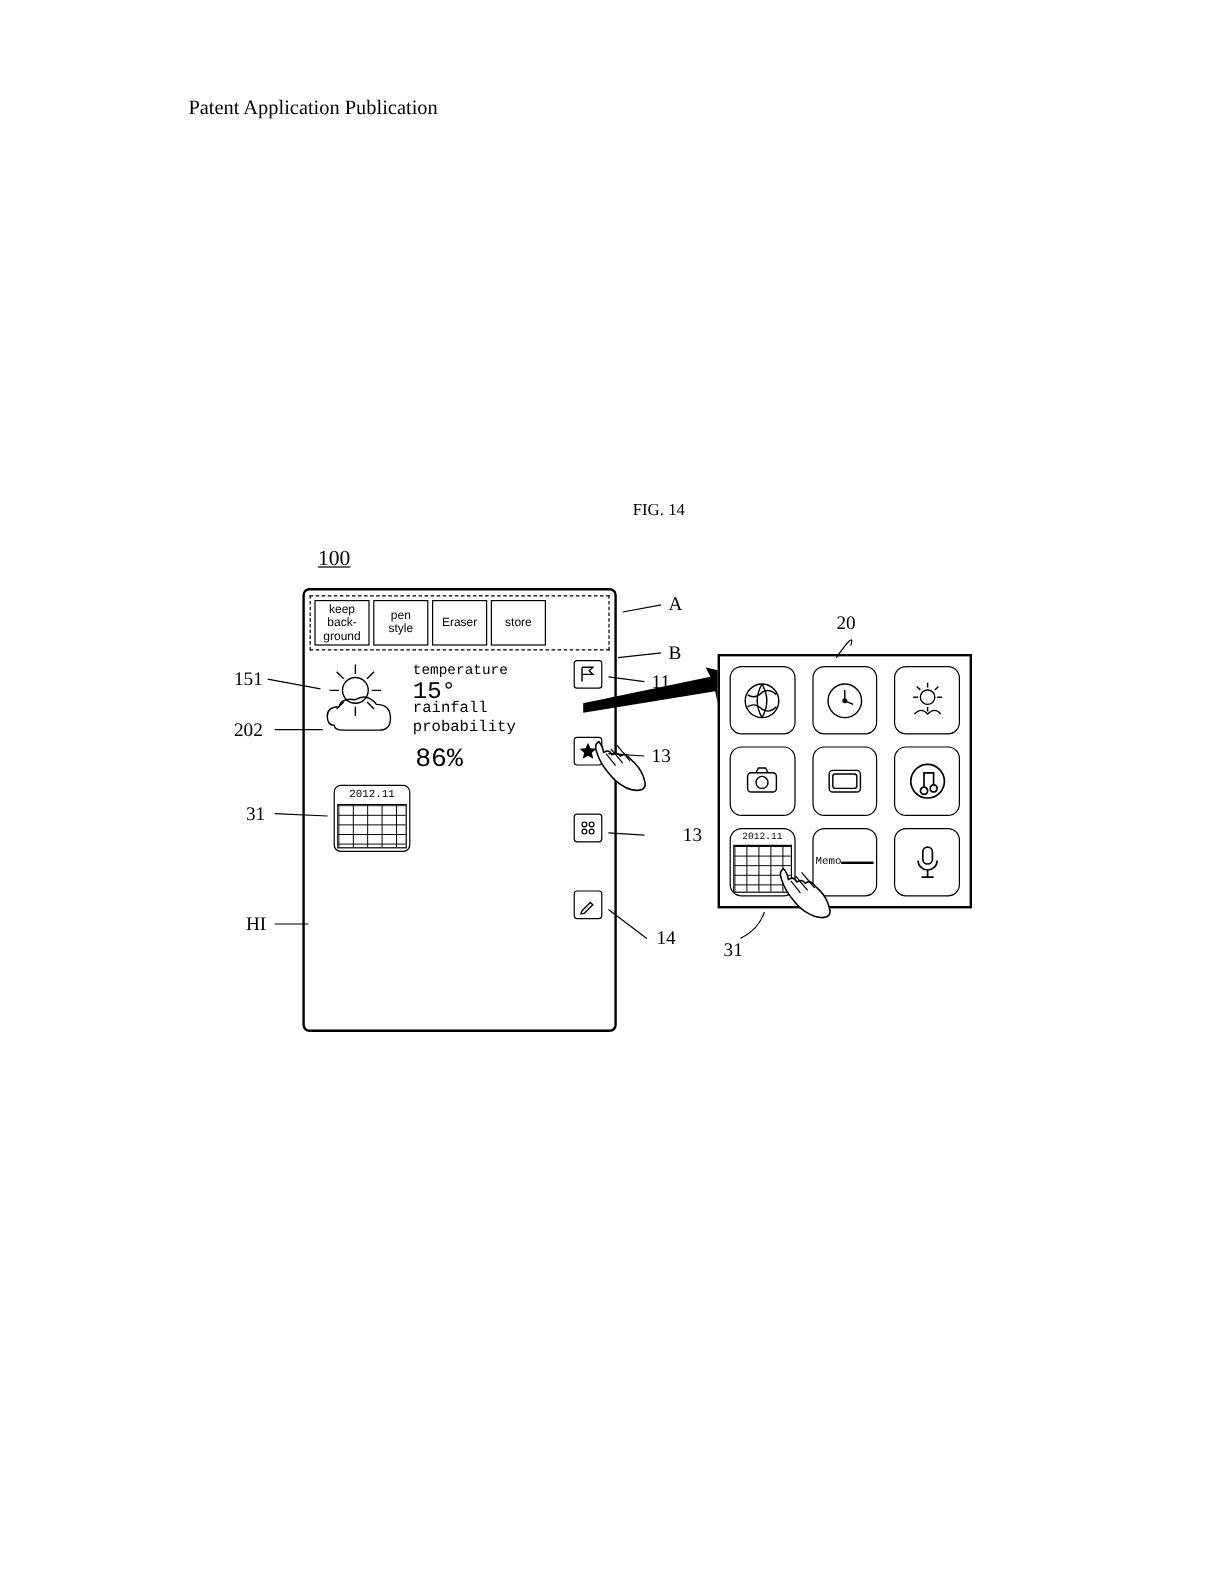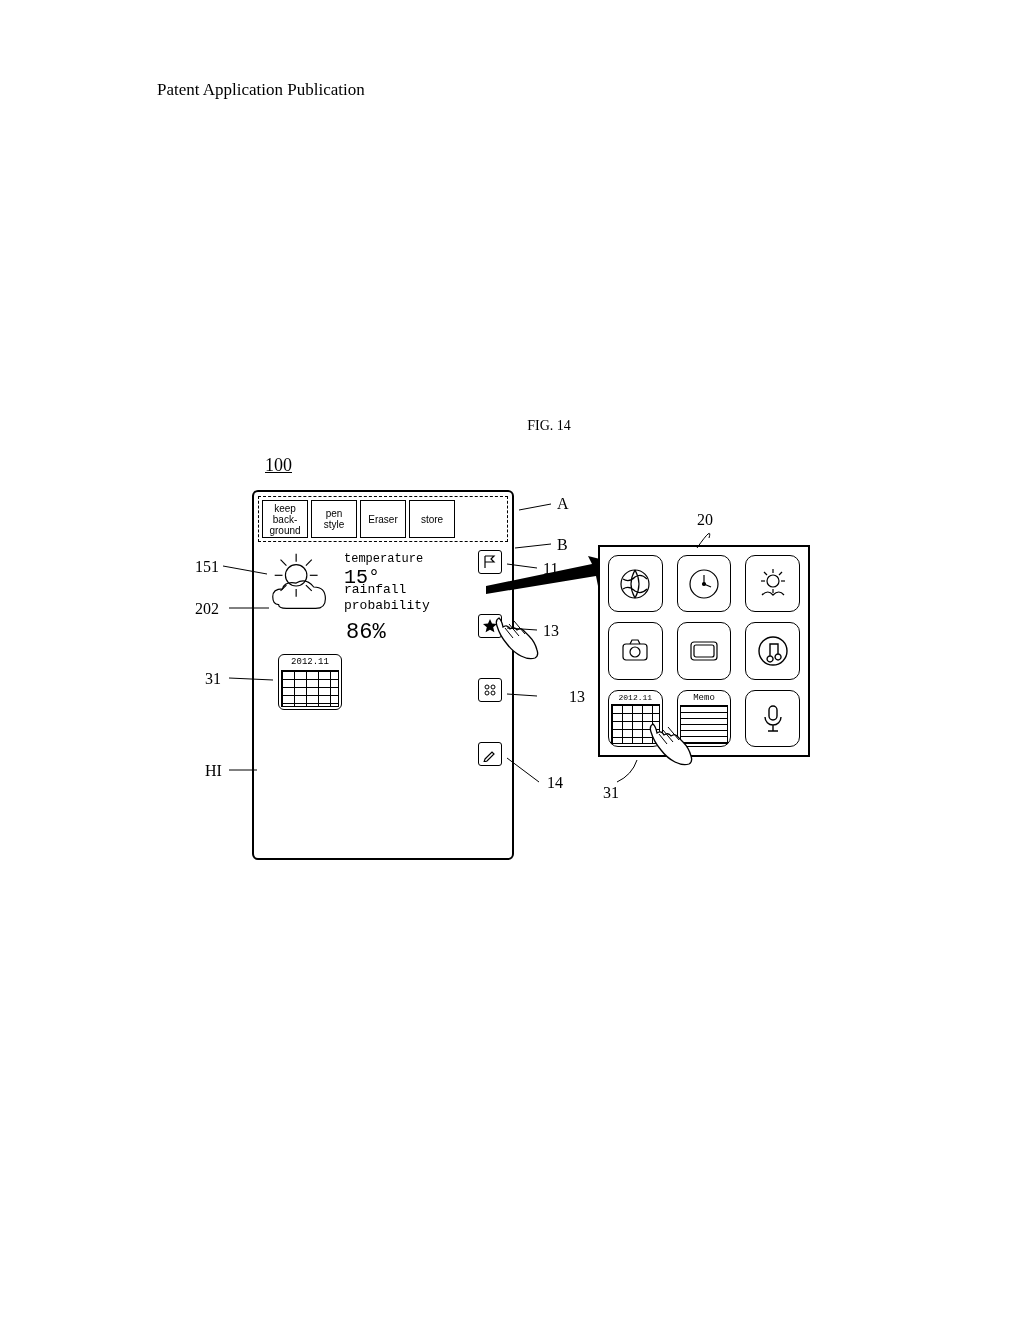--- a/index.html
+++ b/index.html
@@ -193,21 +193,21 @@
   .d2icon.cal { flex-direction: column; font-size: 8px; padding: 2px; font-family: "Courier New", monospace; }
   .d2icon.cal .mgrid {
     flex: 1; width: 100%;
     background-image:
       linear-gradient(to right, #000 1px, transparent 1px),
       linear-gradient(to bottom, #000 1px, transparent 1px);
     background-size: 10px 8px;
     border: 1px solid #000;
     margin-top: 2px;
   }
-  .d2icon.memo { flex-direction: column; font-size: 9px; padding: 2px; font-family: "Courier New", monospace; }
+  .d2icon.memo { flex-direction: row; font-size: 9px; padding: 2px; font-family: "Courier New", monospace; }
   .d2icon.memo .mlines {
     flex: 1; width: 100%;
     background-image: linear-gradient(to bottom, #000 1px, transparent 1px);
     background-size: 100% 6px;
     border: 1px solid #000;
     margin-top: 2px;
   }
 
   
   .lbl {

